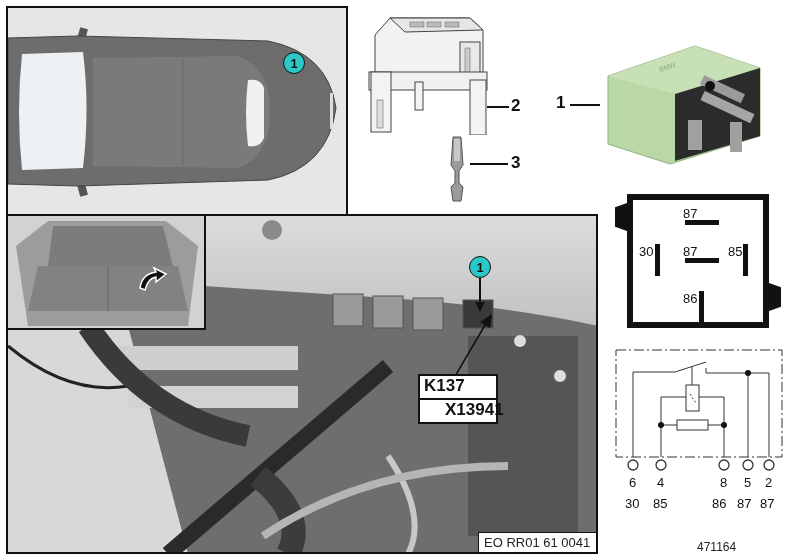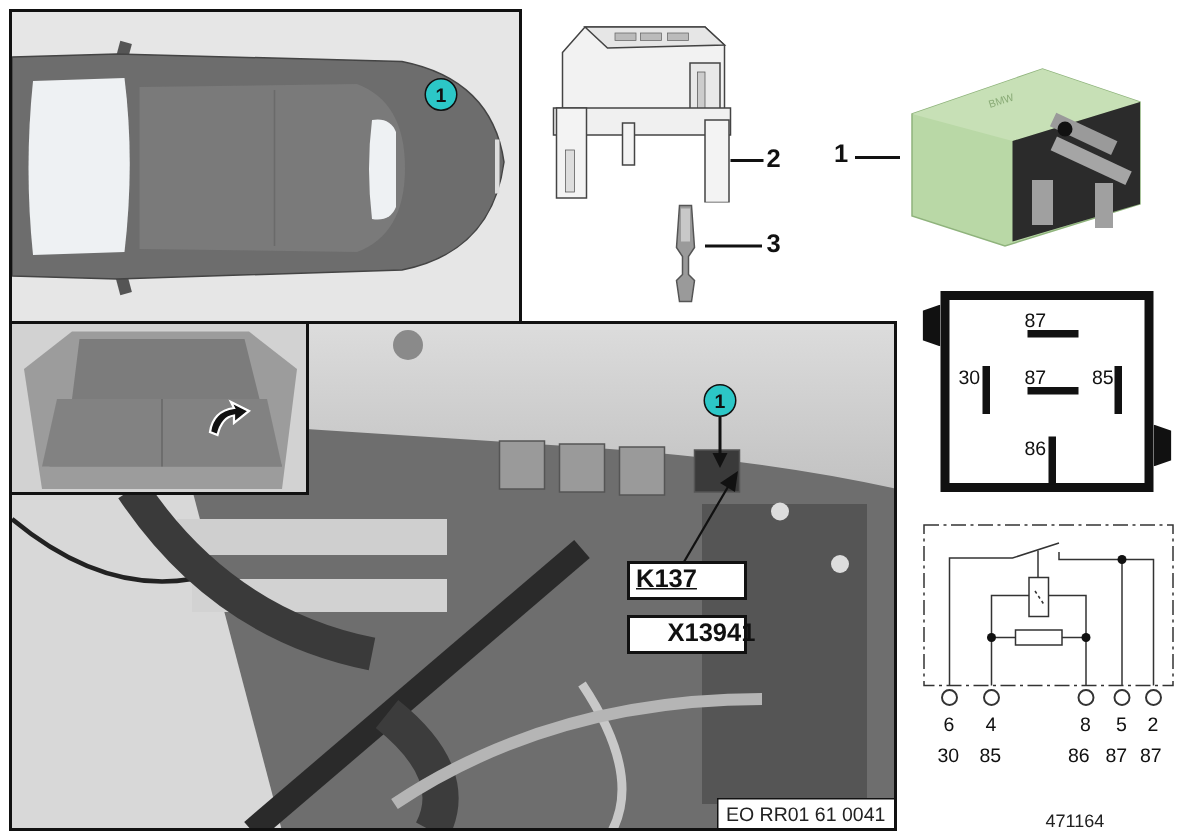--- a/index.html
+++ b/index.html
@@ -169,20 +169,20 @@
   </div>
 
   <div class="callout-circle" style="left:461px; top:40px;">1</div>
   <div class="abs" style="left:471px; top:62px; width:1.5px; height:28px; background:#111;"></div>
   <div class="abs" style="left:467px; top:86px; width:0; height:0; border-left:5px solid transparent; border-right:5px solid transparent; border-top:10px solid #111;"></div>
 
   <svg class="abs" style="left:440px; top:96px;" width="50" height="70" viewBox="0 0 50 70">
     <line x1="6" y1="66" x2="40" y2="8" stroke="#111" stroke-width="1.5"></line>
     <polygon points="44,2 32,10 42,16" fill="#111"></polygon>
   </svg>
-  <div class="code-box" style="left:410px; top:158px; width:80px; height:26px;text-decoration:underline;">K137</div>
-  <div class="code-box" style="left:410px; top:194px; width:80px; height:26px;padding-left:25px;">X13941</div>
+  <div class="code-box" style="left:410px; top:158px; width:80px; height:26px;">K137</div>
+  <div class="code-box" style="left:410px; top:182px; width:80px; height:26px;padding-left:25px;">X13941</div>
 
   <div class="abs" style="left:470px; top:316px; width:118px; height:20px; background:#fff; border-top:1.5px solid #111; border-left:1.5px solid #111; box-sizing:border-box;"></div>
   <div class="footer-code" style="left:476px; top:319px;">EO RR01 61 0041</div>
 </div>
 
 <div class="footer-code" style="left:697px; top:540px; font-size:12px;">471164</div>
 
 </body></html>

